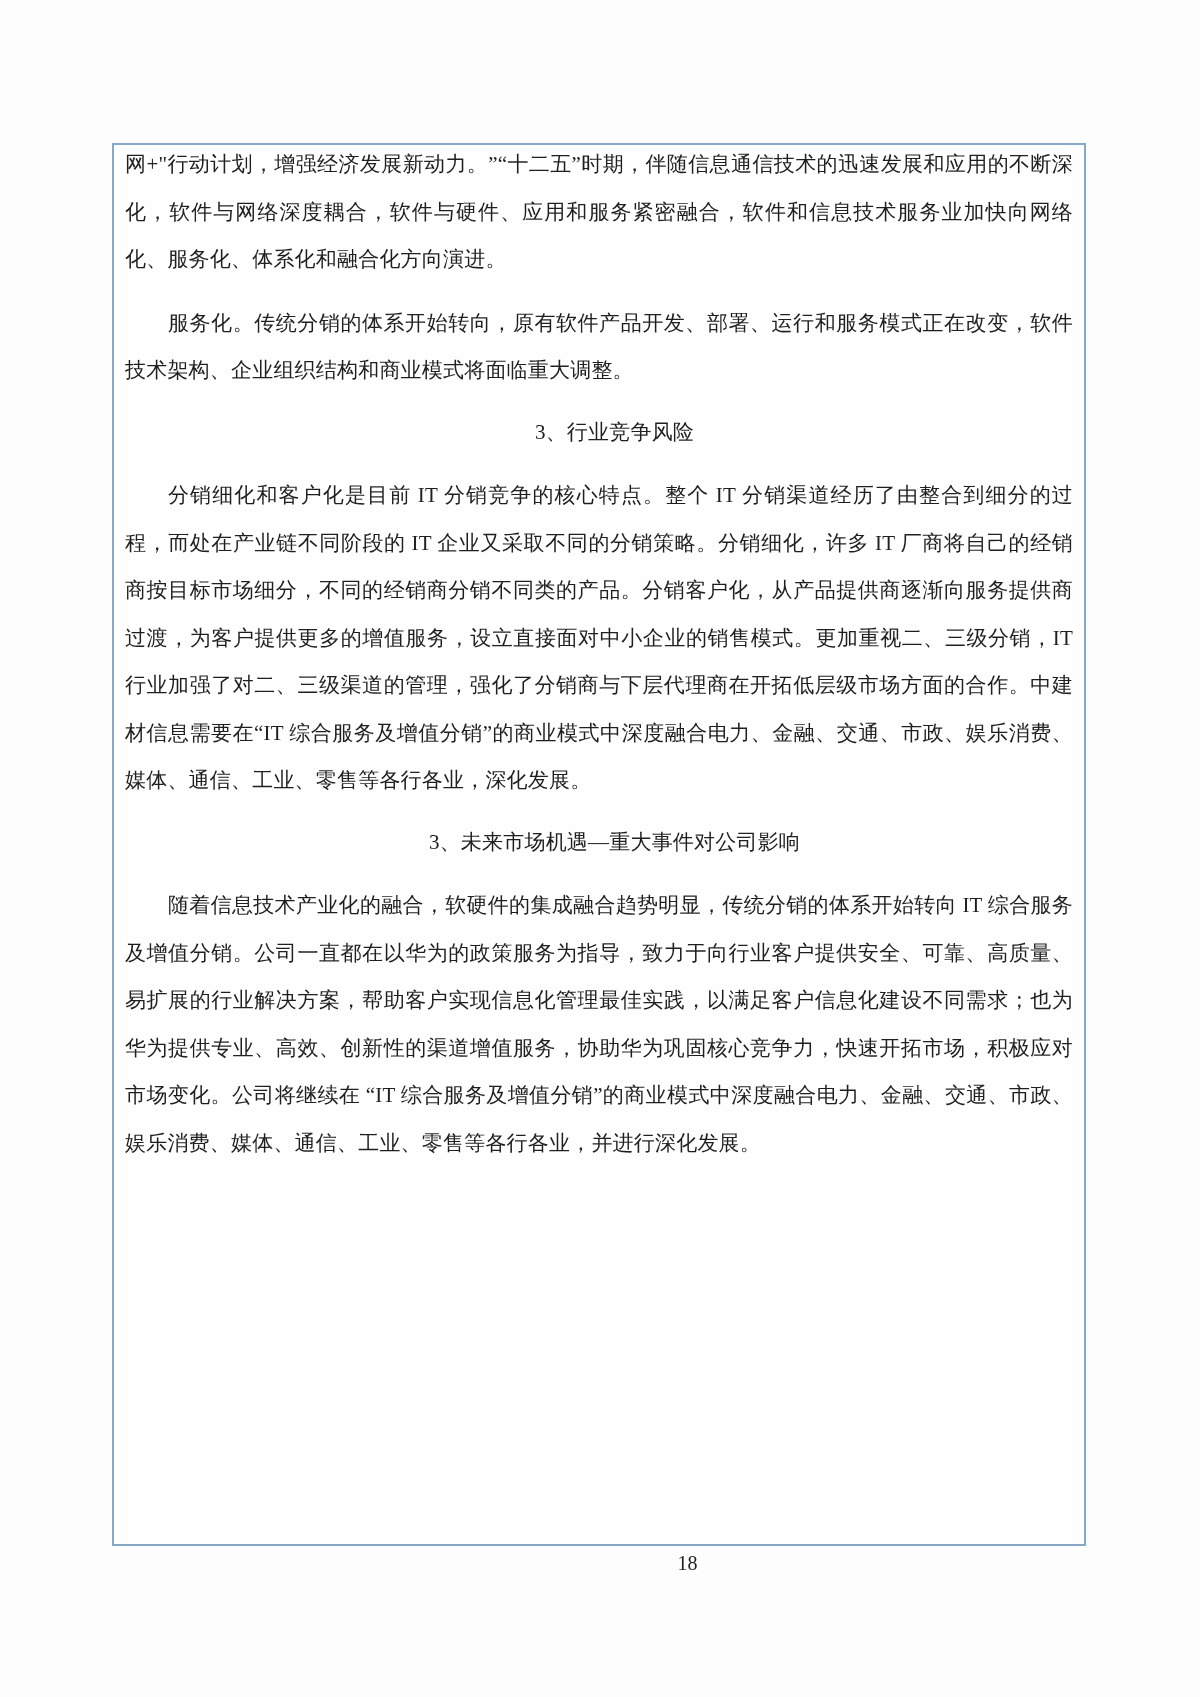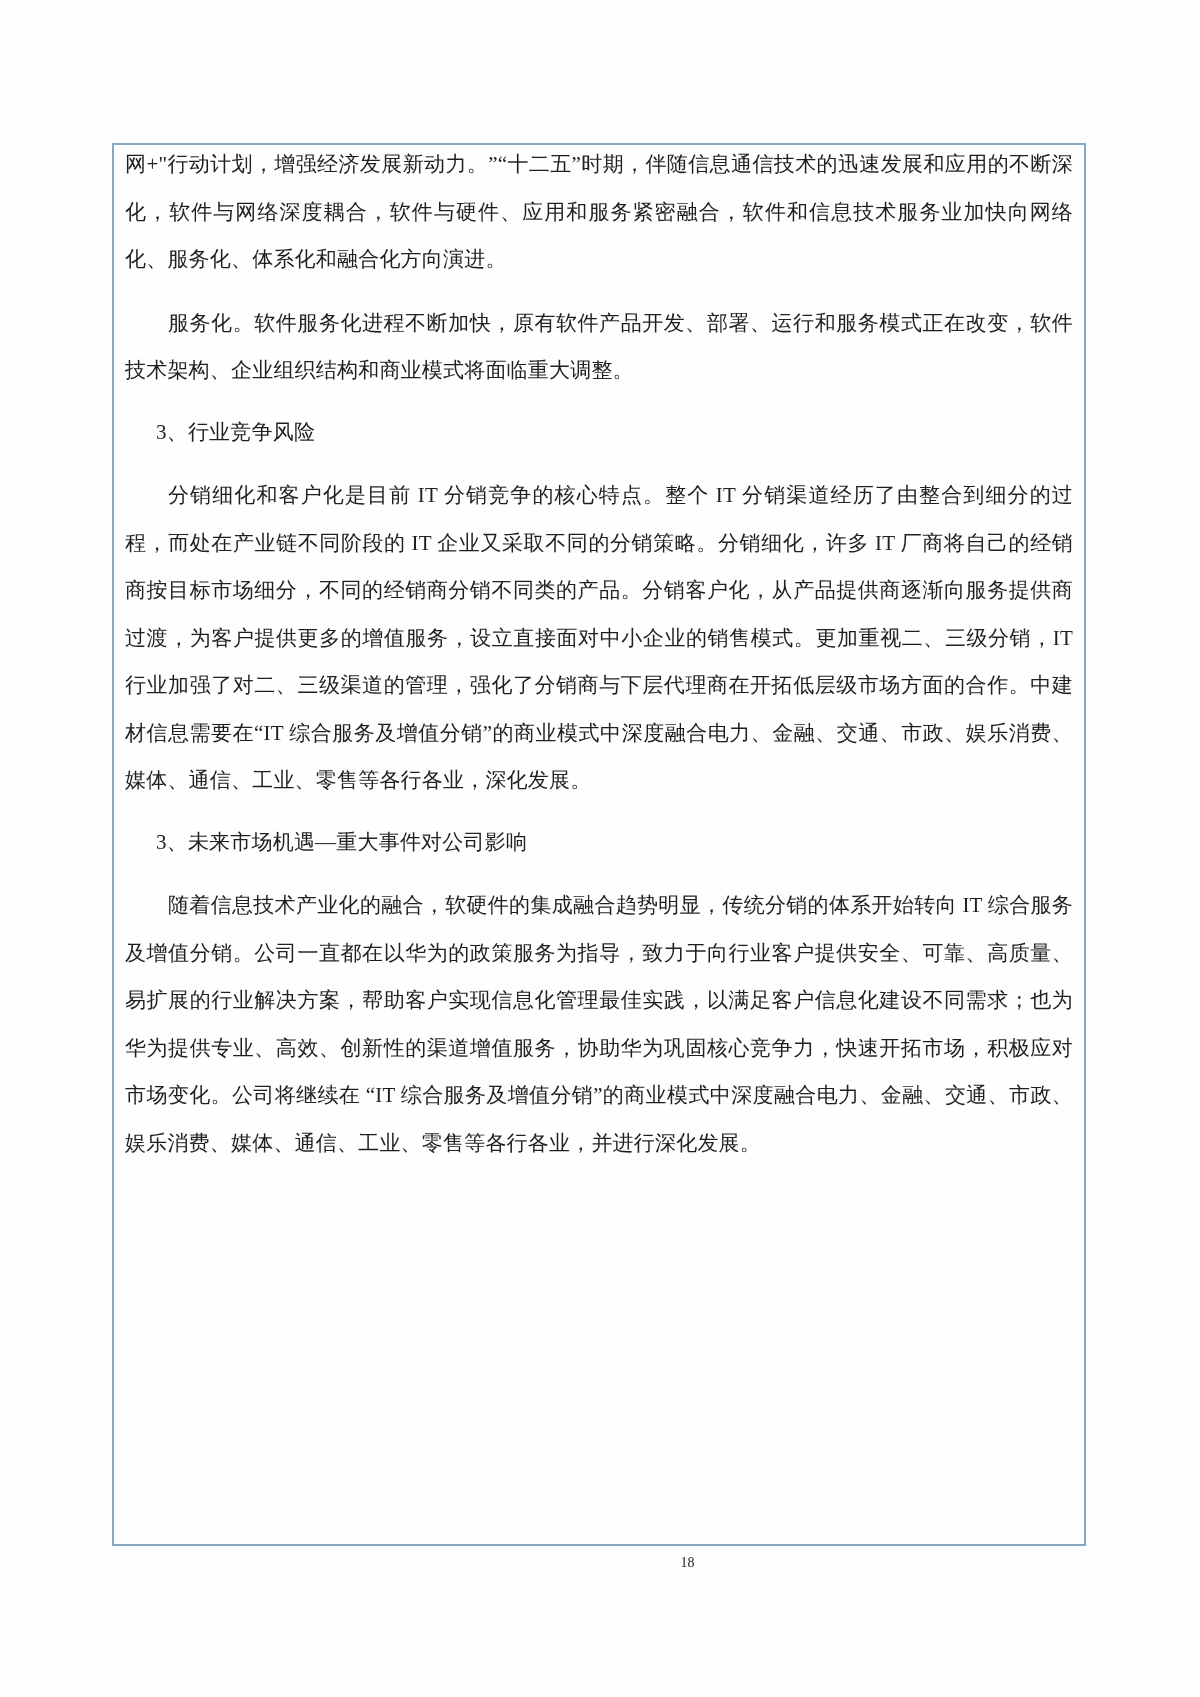--- a/index.html
+++ b/index.html
@@ -37,42 +37,42 @@
     letter-spacing: 0.2px;
   }
   .block.first {
     margin-top: -4px;
   }
   .block.no-indent {
     text-indent: 0;
   }
   .block.heading {
     margin-top: 14px;
-    text-align: left;
+    text-align: center;
     text-indent: 31px;
   }
   .page-number {
     position: absolute;
     top: 1550px;
     left: 640px;
     width: 95px;
     text-align: center;
-    font-size: 14px;
+    font-size: 20px;
     line-height: 26px;
     color: var(--text-color, #1f1f1f);
   }
 </style>
 </head>
 <body>
 
 <div class="page">
   <div class="content-box">
     <div>
         <p class="block paragraph no-indent first">网+"行动计划，增强经济发展新动力。”“十二五”时期，伴随信息通信技术的迅速发展和应用的不断深化，软件与网络深度耦合，软件与硬件、应用和服务紧密融合，软件和信息技术服务业加快向网络化、服务化、体系化和融合化方向演进。</p>
-        <p class="block paragraph">服务化。软件服务化进程不断加快，原有软件产品开发、部署、运行和服务模式正在改变，软件技术架构、企业组织结构和商业模式将面临重大调整。</p>
+        <p class="block paragraph">服务化。传统分销的体系开始转向，原有软件产品开发、部署、运行和服务模式正在改变，软件技术架构、企业组织结构和商业模式将面临重大调整。</p>
         <p class="block heading">3、行业竞争风险</p>
         <p class="block paragraph">分销细化和客户化是目前 IT 分销竞争的核心特点。整个 IT 分销渠道经历了由整合到细分的过程，而处在产业链不同阶段的 IT 企业又采取不同的分销策略。分销细化，许多 IT 厂商将自己的经销商按目标市场细分，不同的经销商分销不同类的产品。分销客户化，从产品提供商逐渐向服务提供商过渡，为客户提供更多的增值服务，设立直接面对中小企业的销售模式。更加重视二、三级分销，IT 行业加强了对二、三级渠道的管理，强化了分销商与下层代理商在开拓低层级市场方面的合作。中建材信息需要在“IT 综合服务及增值分销”的商业模式中深度融合电力、金融、交通、市政、娱乐消费、媒体、通信、工业、零售等各行各业，深化发展。</p>
         <p class="block heading">3、未来市场机遇—重大事件对公司影响</p>
         <p class="block paragraph">随着信息技术产业化的融合，软硬件的集成融合趋势明显，传统分销的体系开始转向 IT 综合服务及增值分销。公司一直都在以华为的政策服务为指导，致力于向行业客户提供安全、可靠、高质量、易扩展的行业解决方案，帮助客户实现信息化管理最佳实践，以满足客户信息化建设不同需求；也为华为提供专业、高效、创新性的渠道增值服务，协助华为巩固核心竞争力，快速开拓市场，积极应对市场变化。公司将继续在 “IT 综合服务及增值分销”的商业模式中深度融合电力、金融、交通、市政、娱乐消费、媒体、通信、工业、零售等各行各业，并进行深化发展。</p>
       </div>
   </div>
   <div class="page-number">18</div>
 </div>
 
 </body></html>

